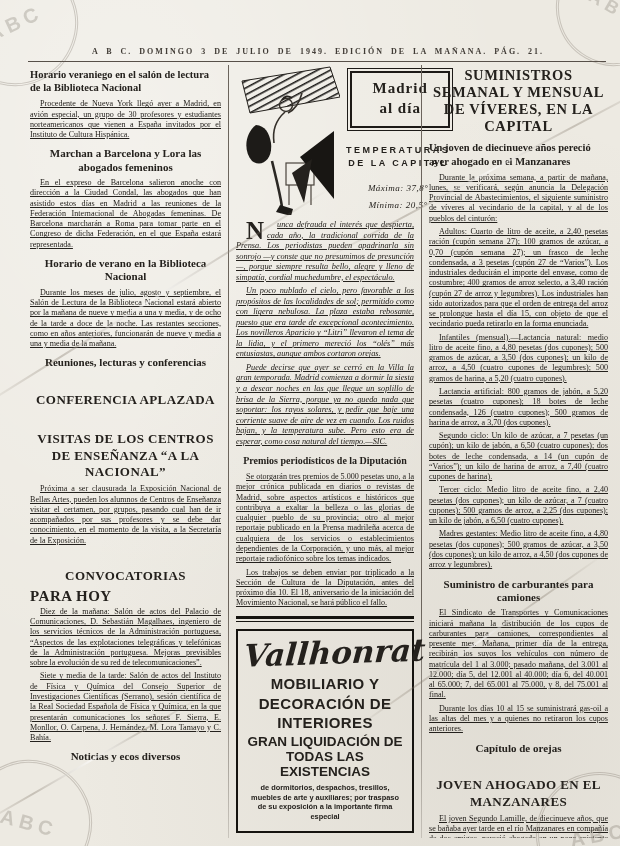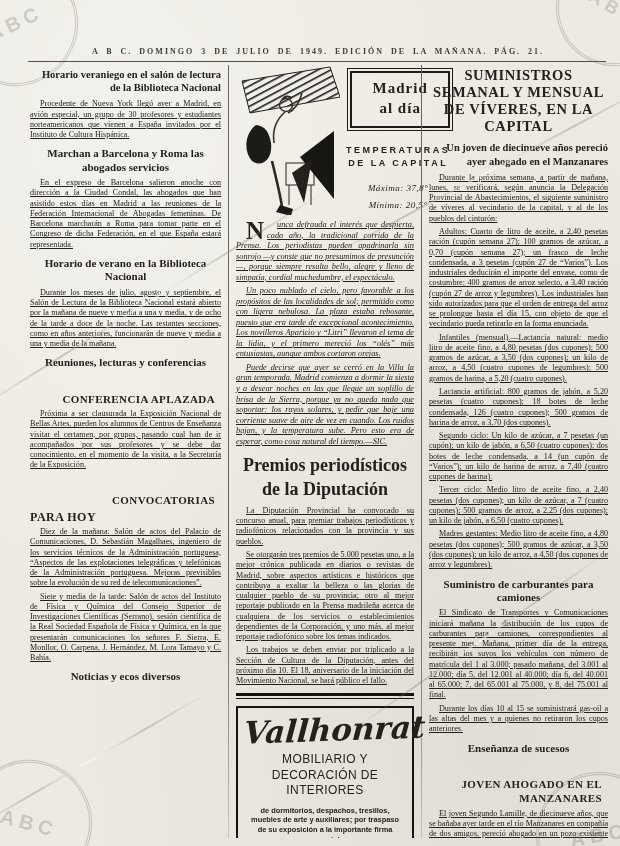--- a/index.html
+++ b/index.html
@@ -23,49 +23,49 @@
 
   
   .columns { position:absolute; top:65px; left:30px; right:12px; bottom:8px; display:flex; overflow:hidden; }
   .col-left  { width:198px; padding-right:7px; box-sizing:border-box; }
   .col-mid   { width:192px; padding:0 7px; box-sizing:border-box; }
   .col-right { flex:1; padding-left:7px; box-sizing:border-box; }
   .vrule { width:1px; background:linear-gradient(#6b645c, #6b645c 70%, rgba(107,100,92,0.25)); }
 
   
   .h1 { font-size:14.5px; font-weight:bold; text-align:center; line-height:1.18; letter-spacing:0.6px; margin:2px 0 6px; }
-  .deck { font-size:10.5px; font-weight:bold; text-align:right; line-height:1.25; margin:3px 0 5px; }
+  .deck { font-size:10.5px; font-weight:bold; text-align:left; line-height:1.25; margin:3px 0 5px; }
   .h2 { font-size:11px; font-weight:bold; text-align:center; line-height:1.22; margin:7px 4px 4px; }
-  .h3 { font-size:11px; font-weight:bold; text-align:right; letter-spacing:0.4px; line-height:1.3; margin:22px 6px 3px; }
-  .h4 { font-size:12px; font-weight:bold; margin:3px 0 2px; letter-spacing:0.5px; }
+  .h3 { font-size:13px; font-weight:bold; text-align:center; letter-spacing:0.4px; line-height:1.3; margin:22px 6px 3px; }
+  .h4 { font-size:15px; font-weight:bold; margin:3px 0 2px; letter-spacing:0.5px; }
   p.body { font-size:8.1px; line-height:1.27; text-align:justify; margin:0 0 3px; text-indent:10px;text-decoration:underline; }
   .gaceta p.body { font-style:italic; font-size:8.3px; }
   .dropcap { float:left; font-size:25px; line-height:20px; font-weight:bold; font-style:normal; padding:1px 3px 0 0; }
 
   
   .mid-top { display:flex; margin-bottom:5px; }
   .illo { width:104px; flex:0 0 104px; }
   .mid-top-right { flex:1; padding-left:6px; }
   .madrid-box {
     border:2px solid #1d1a17; outline:1px solid #1d1a17; outline-offset:2px;
     margin:6px 0 16px 4px; padding:5px 4px 7px; text-align:center;
     font-weight:bold; font-size:15px; line-height:1.35; letter-spacing:1px;
   }
   .temps-title { font-family:"Liberation Sans", sans-serif; font-weight:bold; font-size:9px;
     letter-spacing:2.5px; text-align:center; line-height:1.5; margin-bottom:9px; }
   .temp-line { font-style:italic; font-size:9px; text-align:center; line-height:1.9; letter-spacing:0.5px; }
 
-  .h2-mid { font-size:18px; font-weight:bold; text-align:center; line-height:1.3; margin:7px 0 5px; }
+  .h2-mid { font-size:10px; font-weight:bold; text-align:center; line-height:1.3; margin:7px 0 5px; }
   .thick-rule { margin:7px 0 7px; border-top:3px solid #15130f; border-bottom:1px solid #15130f; height:2px; }
 
   
   .ad { border:2px solid #15130f; padding:4px 6px 7px; text-align:center; }
   .ad-logo { font-family:"DejaVu Serif", serif; font-style:italic; font-weight:bold;
     font-size:31px; line-height:1.05; transform:rotate(-2deg) skewX(-6deg); margin:2px 0 5px; }
-  .ad-sub  { font-family:"Liberation Sans", sans-serif; font-weight:normal; font-size:12px; line-height:1.3; letter-spacing:0.4px; margin-bottom:7px; }
+  .ad-sub  { font-family:"Liberation Sans", sans-serif; font-weight:bold; font-size:15px; line-height:1.3; letter-spacing:0.4px; margin-bottom:1px; }
   .ad-head { font-family:"Liberation Sans", sans-serif; font-weight:bold; font-size:13.5px; line-height:1.12; margin-bottom:4px; }
   .ad-body { font-family:"Liberation Sans", sans-serif; font-weight:bold; font-size:7.4px; line-height:1.3; margin:0 2px 3px; }
 
   
   .stamp { position:absolute; border:3px double rgba(104,94,82,0.28); border-radius:50%;
     display:flex; align-items:center; justify-content:center;
     color:rgba(104,94,82,0.25); font-weight:bold; letter-spacing:5px;
     font-family:"Liberation Sans", sans-serif; pointer-events:none; }
   .stamp-tl { width:120px; height:120px; left:-48px; top:-40px;  font-size:20px; transform:rotate(-25deg); }
   .stamp-bl { width:120px; height:120px; left:-34px; top:760px;  font-size:20px; transform:rotate(15deg); }
@@ -85,29 +85,30 @@
 
   <div class="masthead">A B C.  DOMINGO 3 DE JULIO DE 1949.  EDICIÓN DE LA MAÑANA.  PÁG. 21.</div>
   <div class="header-rule"></div>
 
   <div class="columns">
 
     <div class="col-left">
       <div class="deck">Horario veraniego en el salón de lectura de la Biblioteca Nacional</div>
       <p class="body">Procedente de Nueva York llegó ayer a Madrid, en avión especial, un grupo de 30 profesores y estudiantes norteamericanos que vienen a España invitados por el Instituto de Cultura Hispánica.</p>
 
-      <div class="h2">Marchan a Barcelona y Roma las abogados servicios</div>
+      <div class="h2">Marchan a Barcelona y Lora las abogados femeninos</div>
       <p class="body">En el expreso de Barcelona salieron anoche con dirección a la Ciudad Condal, las abogados que han asistido estos días en Madrid a las reuniones de la Federación Internacional de Abogadas femeninas. De Barcelona marcharán a Roma para tomar parte en el Congreso de dicha Federación, en el que España estará representada.</p>
 
       <div class="h2">Horario de verano en la Biblioteca Nacional</div>
       <p class="body">Durante los meses de julio, agosto y septiembre, el Salón de Lectura de la Biblioteca Nacional estará abierto por la mañana de nueve y media a una y media, y de ocho de la tarde a doce de la noche. Las restantes secciones, como en años anteriores, funcionarán de nueve y media a una y media de la mañana.</p>
 
       <div class="h2">Reuniones, lecturas y conferencias</div>
       <div class="h3">CONFERENCIA APLAZADA</div>
 
+      <div class="h3">VISITAS DE LOS CENTROS DE ENSEÑANZA “A LA NACIONAL”</div>
       <p class="body">Próxima a ser clausurada la Exposición Nacional de Bellas Artes, pueden los alumnos de Centros de Enseñanza visitar el certamen, por grupos, pasando cual han de ir acompañados por sus profesores y se debe dar conocimiento, en el momento de la visita, a la Secretaría de la Exposición.</p>
 
       <div class="h3">CONVOCATORIAS</div>
       <div class="h4">PARA HOY</div>
       <p class="body">Diez de la mañana: Salón de actos del Palacio de Comunicaciones, D. Sebastián Magalhaes, ingeniero de los servicios técnicos de la Administración portuguesa, “Aspectos de las explotaciones telegráficas y telefónicas de la Administración portuguesa. Mejoras previsibles sobre la evolución de su red de telecomunicaciones”.</p>
       <p class="body">Siete y media de la tarde: Salón de actos del Instituto de Física y Química del Consejo Superior de Investigaciones Científicas (Serrano), sesión científica de la Real Sociedad Española de Física y Química, en la que presentarán comunicaciones los señores F. Sierra, E. Monllor, O. Carpena, J. Hernández, M. Lora Tamayo y C. Bahía.</p>
 
       <div class="h2">Noticias y ecos diversos</div>
 
     </div>
@@ -147,29 +148,29 @@
         </div>
       </div>
 
       <div class="gaceta">
         <p class="body"><span class="dropcap">N</span><span>unca defrauda el interés que despierta, cada año, la tradicional corrida de la Prensa. Los periodistas pueden apadrinarla sin sonrojo —y conste que no presumimos de presunción—, porque siempre resulta bello, alegre y lleno de simpatía, cordial muchedumbre, el espectáculo.</span></p>
         <p class="body">Un poco nublado el cielo, pero favorable a los propósitos de las localidades de sol; permitido como con ligera nebulosa. La plaza estaba rebosante, puesto que era tarde de excepcional acontecimiento. Los novilleros Aparicio y “Litri” llevaron el tema de la lidia, y el primero mereció los “olés” más entusiastas, aunque ambos cortaron orejas.</p>
         <p class="body">Puede decirse que ayer se cerró en la Villa la gran temporada. Madrid comienza a dormir la siesta y a desear noches en las que llegue un soplillo de brisa de la Sierra, porque ya no queda nada que soportar: los rayos solares, y pedir que baje una corriente suave de aire de vez en cuando. Los ruidos bajan, y la temperatura sube. Pero esto era de esperar, como cosa natural del tiempo.—SIC.</p>
       </div>
 
       <div class="h2-mid">Premios periodísticos de la Diputación</div>
-      <p class="body">La Diputación Provincial ha convocado su concurso anual, para premiar trabajos periodísticos y radiofónicos relacionados con la provincia y sus pueblos.</p>
       <p class="body">Se otorgarán tres premios de 5.000 pesetas uno, a la mejor crónica publicada en diarios o revistas de Madrid, sobre aspectos artísticos e históricos que contribuya a exaltar la belleza o las glorias de cualquier pueblo de su provincia; otro al mejor reportaje publicado en la Prensa madrileña acerca de cualquiera de los servicios o establecimientos dependientes de la Corporación, y uno más, al mejor reportaje radiofónico sobre los temas indicados.</p>
       <p class="body">Los trabajos se deben enviar por triplicado a la Sección de Cultura de la Diputación, antes del próximo día 10. El 18, aniversario de la iniciación del Movimiento Nacional, se hará público el fallo.</p>
 
       <div class="thick-rule"></div>
 
       <div class="ad">
         <div class="ad-logo">Vallhonrat</div>
         <div class="ad-sub">MOBILIARIO Y DECORACIÓN DE INTERIORES</div>
+        <div class="ad-head">GRAN LIQUIDACIÓN DE TODAS LAS EXISTENCIAS</div>
         <div class="ad-body">de dormitorios, despachos, tresillos, muebles de arte y auxiliares; por traspaso de su exposición a la importante firma especial</div>
 
       </div>
     </div>
 
     <div class="vrule"></div>
 
     <div class="col-right">
       <div class="h1">SUMINISTROS SEMANAL Y MENSUAL DE VÍVERES, EN LA CAPITAL</div>
       <div class="deck">Un joven de diecinueve años pereció ayer ahogado en el Manzanares</div>
@@ -178,21 +179,21 @@
       <p class="body">Infantiles (mensual).—Lactancia natural: medio litro de aceite fino, a 4,80 pesetas (dos cupones); 500 gramos de azúcar, a 3,50 (dos cupones); un kilo de arroz, a 4,50 (cuatro cupones de legumbres); 500 gramos de harina, a 5,20 (cuatro cupones).</p>
       <p class="body">Lactancia artificial: 800 gramos de jabón, a 5,20 pesetas (cuatro cupones); 18 botes de leche condensada, 126 (cuatro cupones); 500 gramos de harina de arroz, a 3,70 (dos cupones).</p>
       <p class="body">Segundo ciclo: Un kilo de azúcar, a 7 pesetas (un cupón); un kilo de jabón, a 6,50 (cuatro cupones); dos botes de leche condensada, a 14 (un cupón de “Varios”); un kilo de harina de arroz, a 7,40 (cuatro cupones de harina).</p>
       <p class="body">Tercer ciclo: Medio litro de aceite fino, a 2,40 pesetas (dos cupones); un kilo de azúcar, a 7 (cuatro cupones); 500 gramos de arroz, a 2,25 (dos cupones); un kilo de jabón, a 6,50 (cuatro cupones).</p>
       <p class="body">Madres gestantes: Medio litro de aceite fino, a 4,80 pesetas (dos cupones); 500 gramos de azúcar, a 3,50 (dos cupones); un kilo de arroz, a 4,50 (dos cupones de arroz y legumbres).</p>
 
       <div class="h2">Suministro de carburantes para camiones</div>
       <p class="body">El Sindicato de Transportes y Comunicaciones iniciará mañana la distribución de los cupos de carburantes para camiones, correspondientes al presente mes. Mañana, primer día de la entrega, recibirán los suyos los vehículos con número de matrícula del 1 al 3.000; pasado mañana, del 3.001 al 12.000; día 5, del 12.001 al 40.000; día 6, del 40.001 al 65.000; 7, del 65.001 al 75.000, y 8, del 75.001 al final.</p>
       <p class="body">Durante los días 10 al 15 se suministrará gas-oil a las altas del mes y a quienes no retiraron los cupos anteriores.</p>
 
-      <div class="h2">Enseñanza de sucesos</div>
+      <div class="h2">Capítulo de orejas</div>
       <div class="h3">JOVEN AHOGADO EN EL MANZANARES</div>
       <p class="body">El joven Segundo Lamille, de diecinueve años, que se bañaba ayer tarde en el río Manzanares en compañía de dos amigos, pereció ahogado en un pozo existente en el paraje conocido por “La China”. Los esfuerzos que hicieron los amigos para salvarle resultaron inútiles. Los bomberos, que acudieron al lugar indicado, lograron extraer el cadáver.</p>
     </div>
 
   </div>
 
   <div class="stamp stamp-tl">ABC</div>
   <div class="stamp stamp-tr">ABC</div>
   <div class="stamp stamp-bl">ABC</div>
   <div class="stamp stamp-br">ABC</div>

